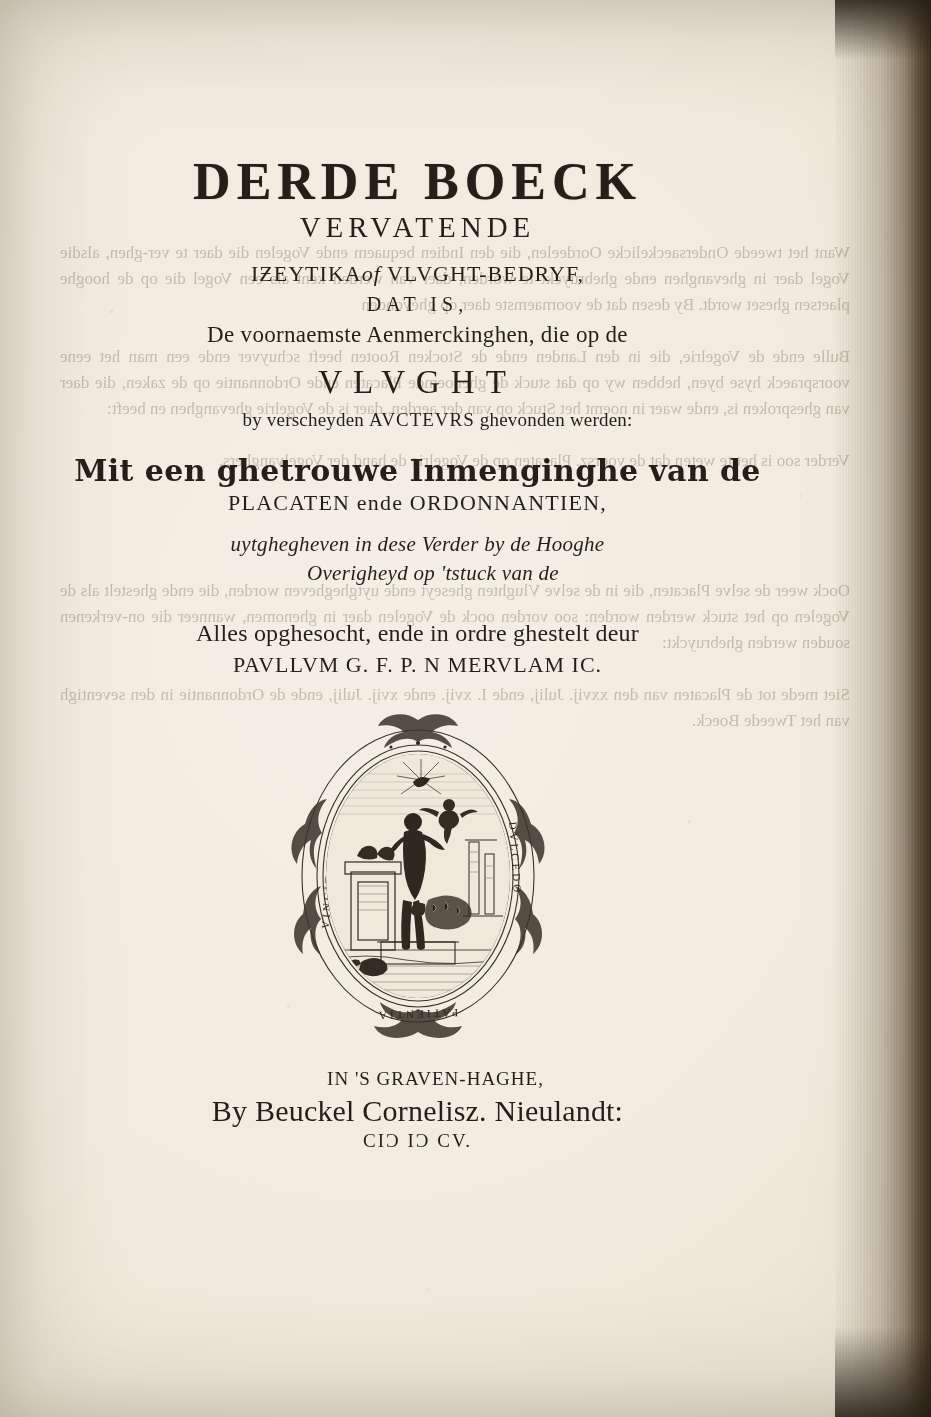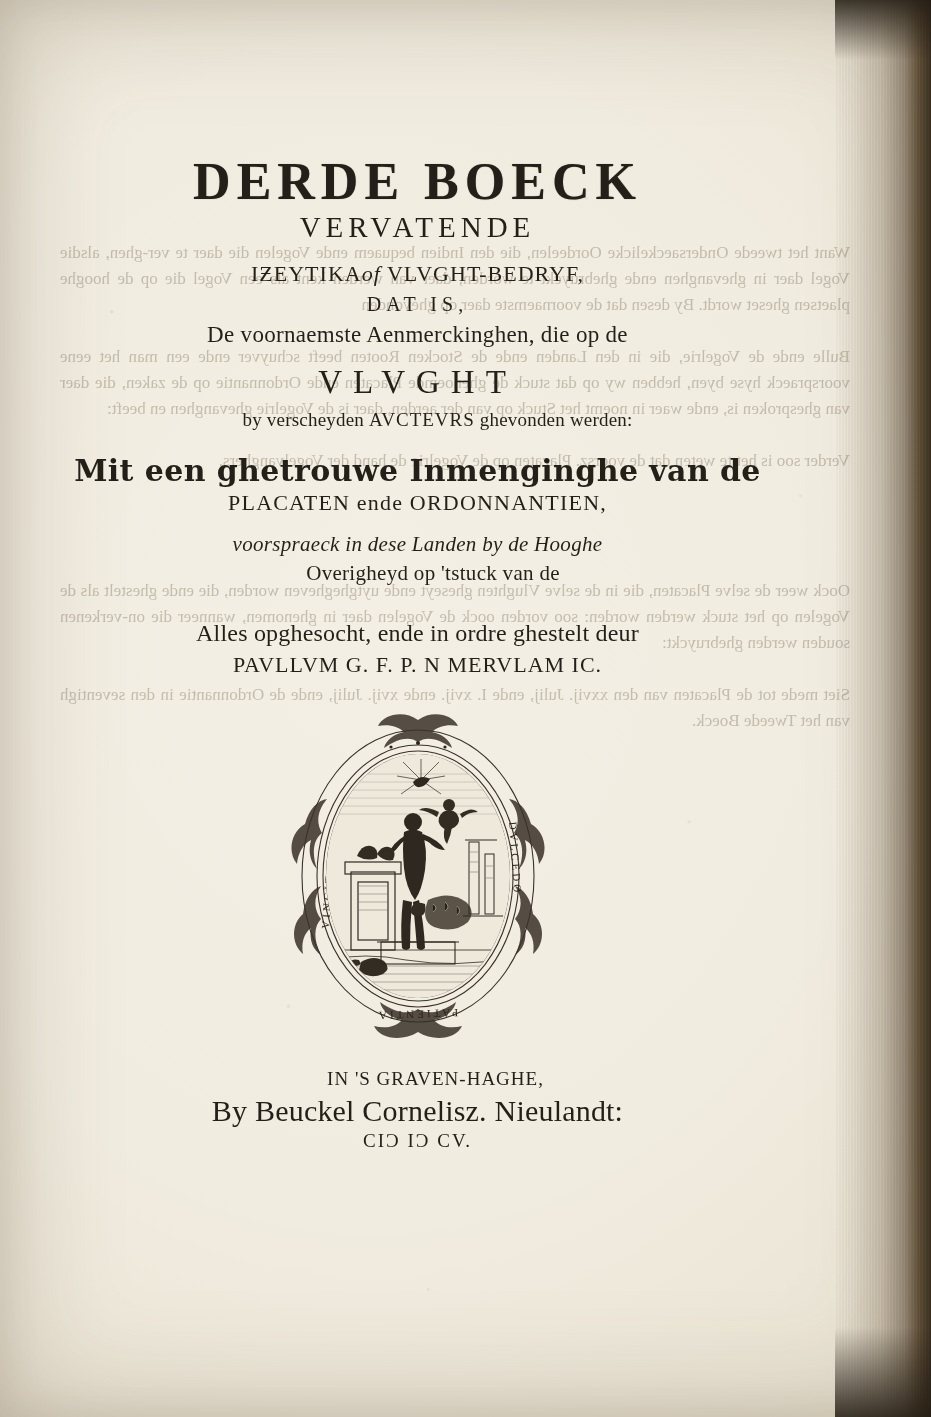--- a/index.html
+++ b/index.html
@@ -88,21 +88,21 @@
   .l5{margin-top:6px;font-size:23px;letter-spacing:.3px;}
   .l6{margin-top:16px;font-size:33px;letter-spacing:11px;}
   .l7{margin-top:8px;font-size:19px;letter-spacing:.2px;padding-left:40px;}
   .l7 .sc{font-variant:small-caps;letter-spacing:1px;}
   .l8{
     margin-top:22px;font-size:30px;letter-spacing:.4px;
     font-family:"DejaVu Serif", serif;font-weight:700;
   }
   .l9{margin-top:2px;font-size:22px;letter-spacing:1.2px;}
   .l10{margin-top:16px;font-size:21px;font-style:italic;letter-spacing:.3px;}
-  .l11{margin-top:4px;font-size:21px;letter-spacing:.3px;padding-left:31px;}
+  .l11{margin-top:4px;font-size:21px;font-style:italic;letter-spacing:.3px;padding-left:31px;}
   .l12{margin-top:3px;font-size:25px;letter-spacing:4px;}
   .l13{margin-top:34px;font-size:24px;letter-spacing:.2px;}
   .l14{margin-top:5px;font-size:22px;letter-spacing:1px;}
 
   .imprint1{margin-top:14px;font-size:19px;letter-spacing:1px;padding-left:36px;}
   .imprint2{margin-top:4px;font-size:30px;letter-spacing:.2px;}
   .imprint3{margin-top:2px;font-size:19px;letter-spacing:2px;}
 
   
   .device{
@@ -134,21 +134,21 @@
     <span class="t l3"><span>IƵEYTIKA</span><i>of</i> <span>VLVGHT-BEDRYF,</span></span>
 
     <span class="t l4">DAT IS,</span>
     <span class="t l5">De voornaemste Aenmerckinghen, die op de</span>
     <span class="t l6">VLVGHT</span>
 
     <span class="t l7"><span>by verscheyden </span><span class="sc">AVCTEVRS</span><span> ghevonden werden:</span></span>
 
     <span class="t l8">Mit een ghetrouwe Inmenginghe van de</span>
     <span class="t l9">PLACATEN ende ORDONNANTIEN,</span>
-    <span class="t l10">voorspraeck in dese Landen by de Hooghe</span>
+    <span class="t l10">uytghegheven in dese Verder by de Hooghe</span>
     <span class="t l11">Overigheyd op 'tstuck van de</span>
     <span class="t l13">Alles opghesocht, ende in ordre ghestelt deur</span>
     <span class="t l14">PAVLLVM G. F. P. N MERVLAM IC.</span>
 
     <div class="device">
       <svg viewBox="0 0 290 350" width="290" height="350" aria-hidden="true">
         <defs>
           <clipPath id="ovalclip">
               <ellipse cx="145" cy="172" rx="92" ry="122"></ellipse>
             </clipPath>

